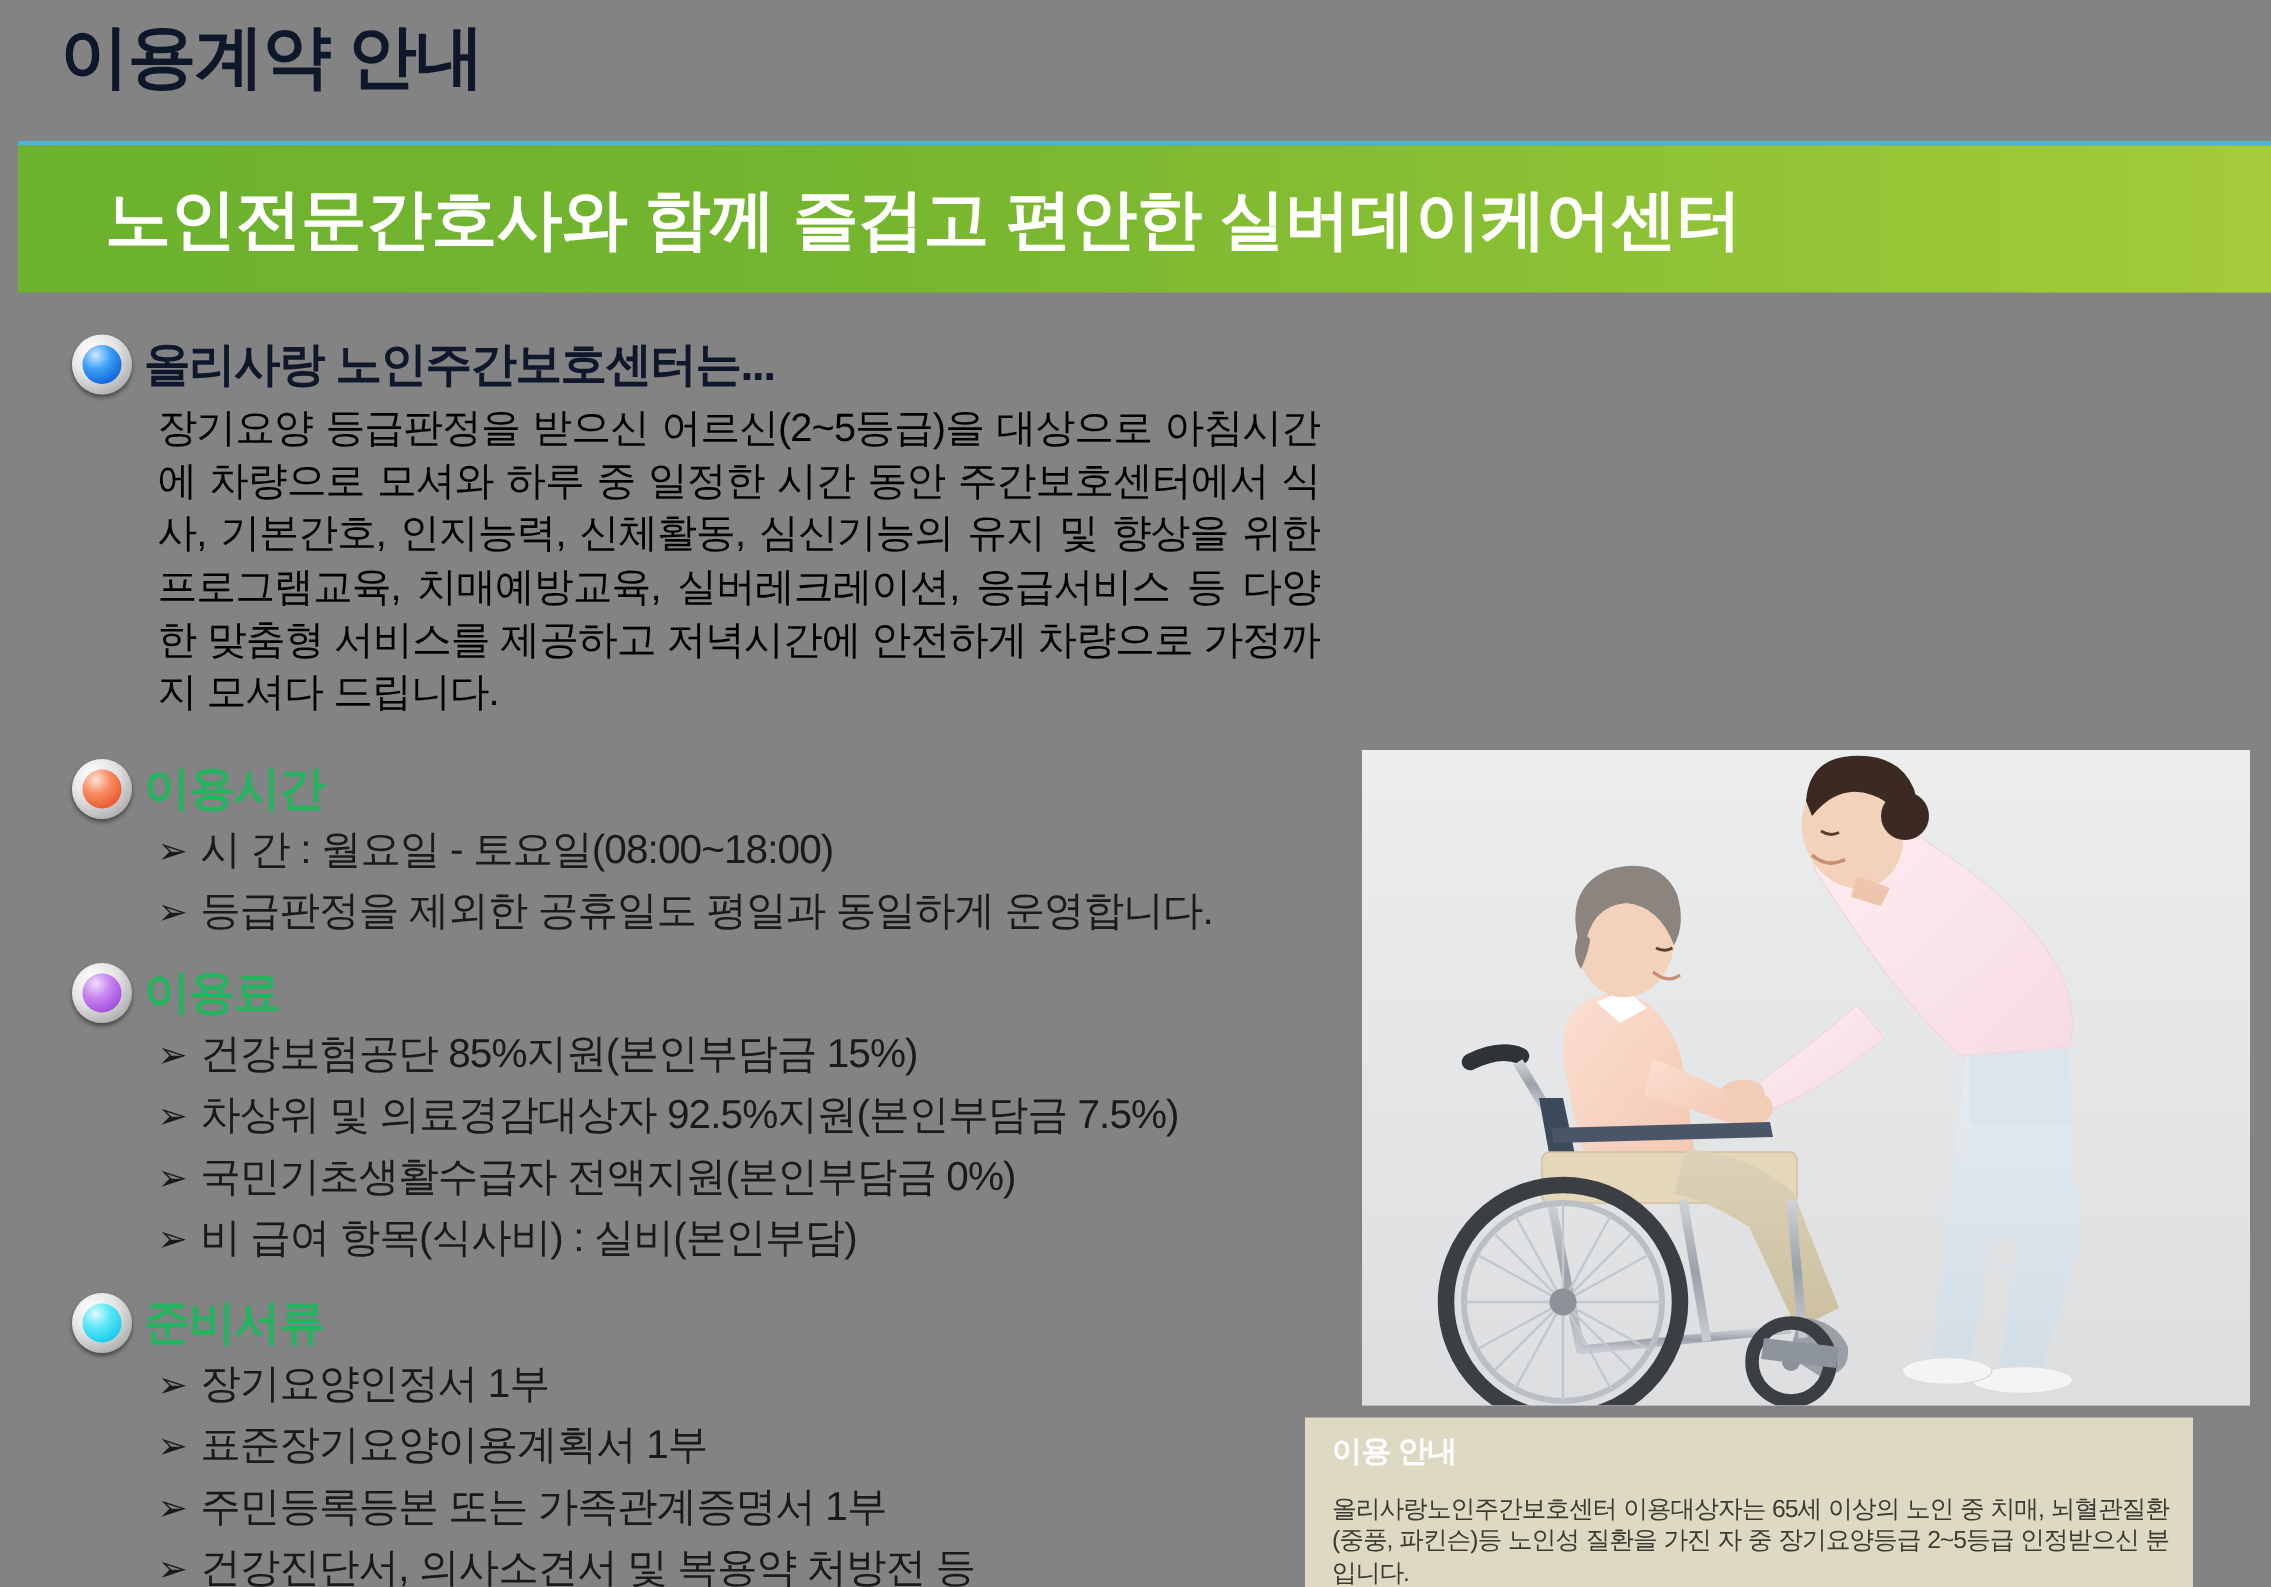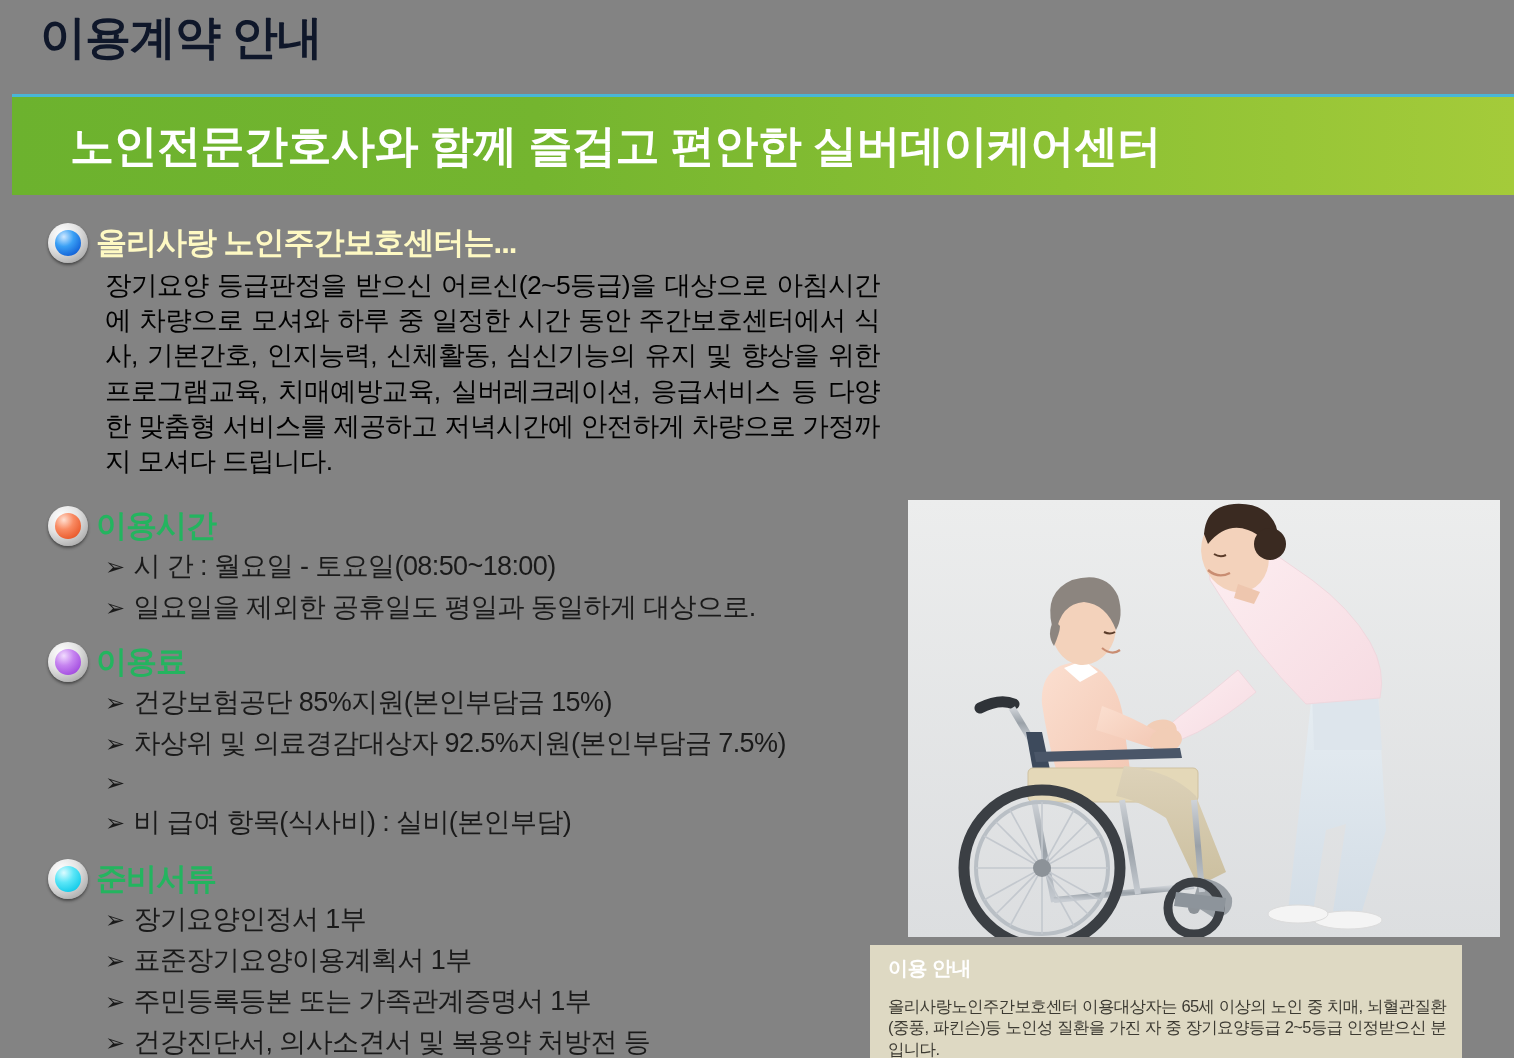--- a/index.html
+++ b/index.html
@@ -68,21 +68,21 @@
 
   .section { position: relative; }
 
   .sec-head {
     display: flex;
     align-items: center;
     height: 46px;
     padding-left: 48px;
   }
   .sec-title {
-    color: #fef9c3;
+    color: #0f172a;
     font-size: 31px;
     font-weight: bold;
     letter-spacing: -1px;
     margin-left: 8px;
     white-space: nowrap;
   }
   .sec-title.green2 { color: #24b45f; }
 
   
   .orb {
@@ -216,45 +216,46 @@
   </div>
 
   <div class="section s2">
     <div class="sec-head">
       <span class="orb orange"></span>
       <span class="sec-title green2">이용시간</span>
     </div>
     <ul class="blist">
       <li>
         <span class="arrow">➢</span>
-        <span>시 간 : 월요일 - 토요일(08:50~18:00)</span>
-      </li>
-      <li>
-        <span class="arrow">➢</span>
-        <span>일요일을 제외한 공휴일도 평일과 동일하게 대상으로.</span>
+        <span>시 간 : 월요일 - 토요일(08:00~18:00)</span>
+      </li>
+      <li>
+        <span class="arrow">➢</span>
+        <span>등급판정을 제외한 공휴일도 평일과 동일하게 운영합니다.</span>
       </li>
     </ul>
   </div>
 
   <div class="section s3">
     <div class="sec-head">
       <span class="orb purple"></span>
       <span class="sec-title green2">이용료</span>
     </div>
     <ul class="blist">
       <li>
         <span class="arrow">➢</span>
         <span>건강보험공단 85%지원(본인부담금 15%)</span>
       </li>
       <li>
         <span class="arrow">➢</span>
         <span>차상위 및 의료경감대상자 92.5%지원(본인부담금 7.5%)</span>
       </li>
       <li>
         <span class="arrow">➢</span>
+        <span>국민기초생활수급자 전액지원(본인부담금 0%)</span>
       </li>
       <li>
         <span class="arrow">➢</span>
         <span>비 급여 항목(식사비) : 실비(본인부담)</span>
       </li>
     </ul>
   </div>
 
   <div class="section s4">
     <div class="sec-head">

